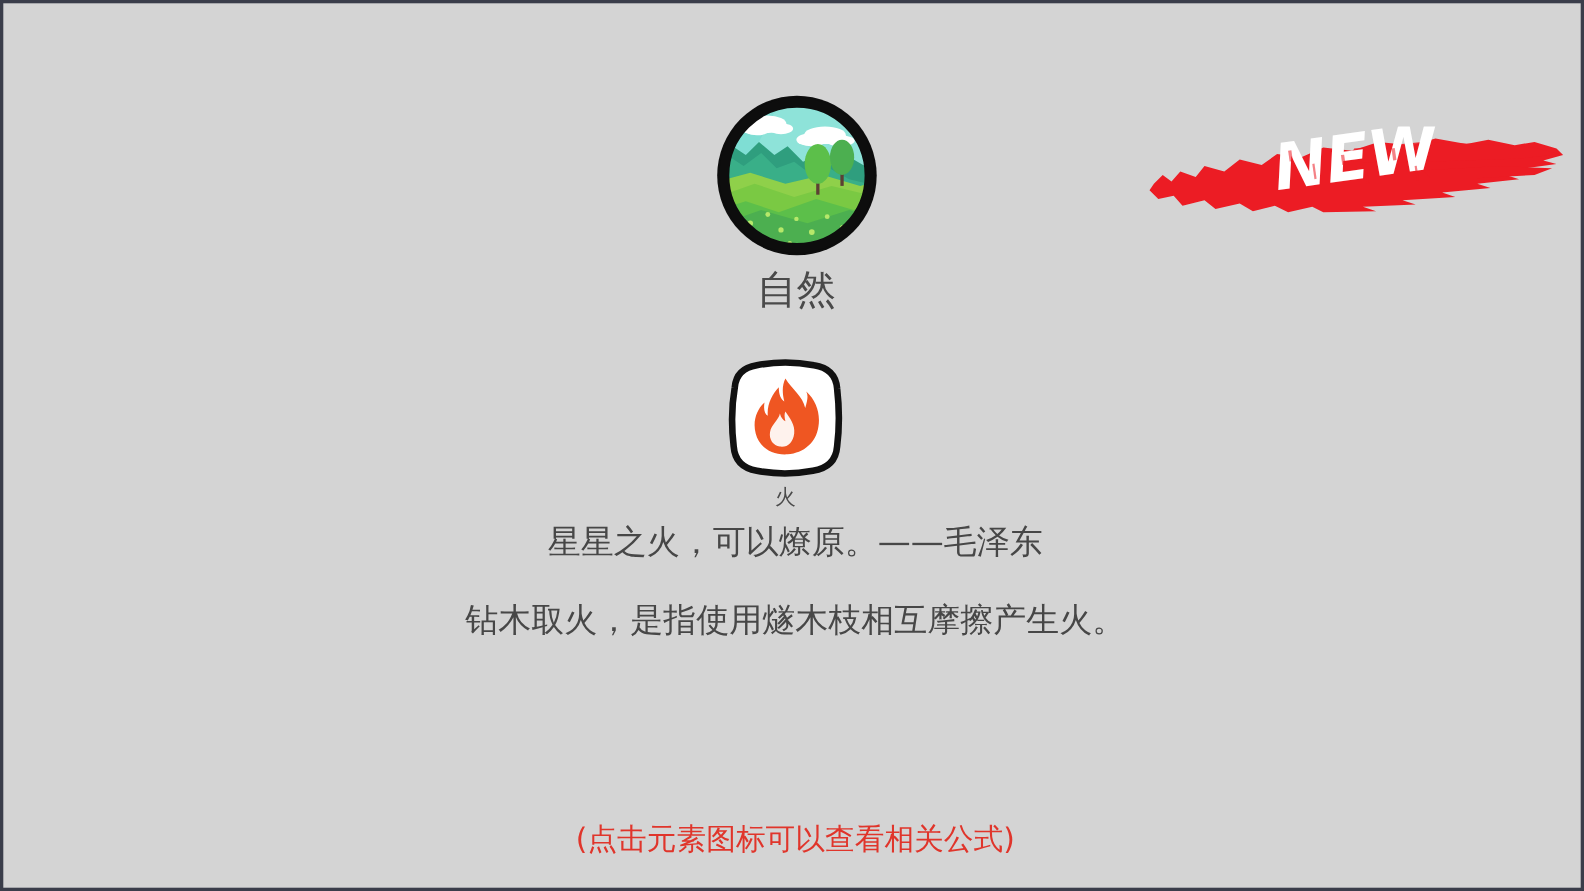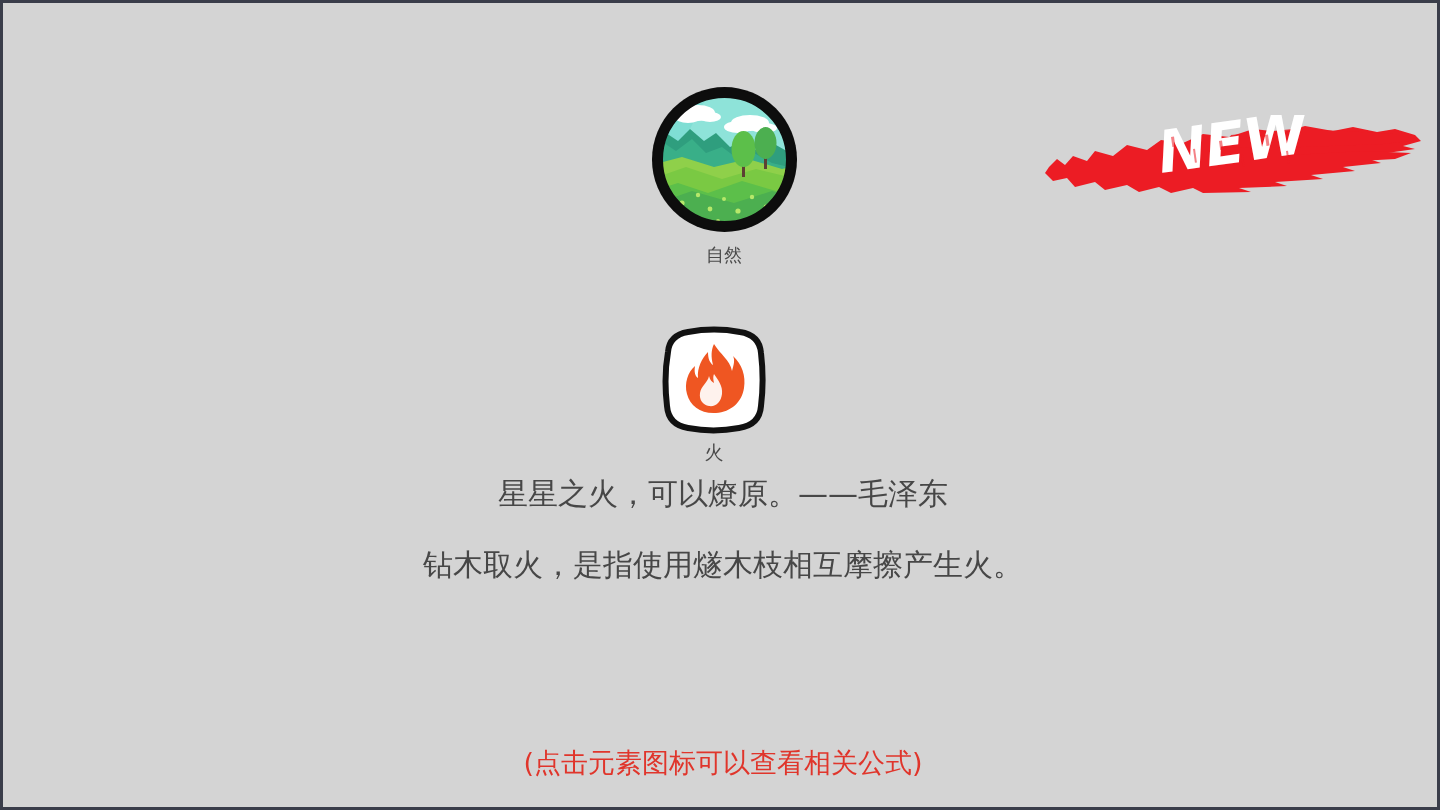--- a/index.html
+++ b/index.html
@@ -66,21 +66,21 @@
     padding: 0;
     box-sizing: border-box;
     display: block;
     cursor: pointer;
     overflow: hidden;
   }
   .nature-icon-wrap svg { display: block; width: 145px; height: 145px; }
 
   .element-label {
     color: #4a4a4a;
-    font-size: 18px;
+    font-size: 36px;
     line-height: 1;
     margin-top: 14px;
     font-family: "DejaVu Sans", "Liberation Sans", sans-serif;
     white-space: nowrap;
   }
   .element-label.small {
     font-size: 19px;
     margin-top: 9px;
   }
 

